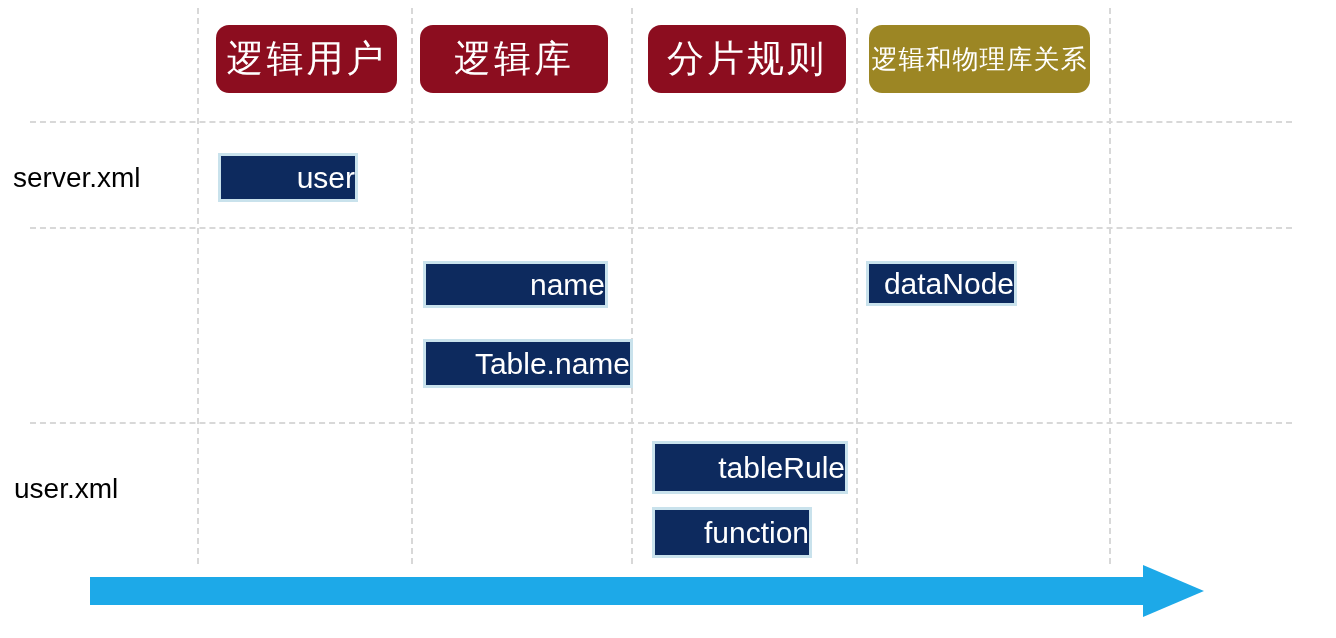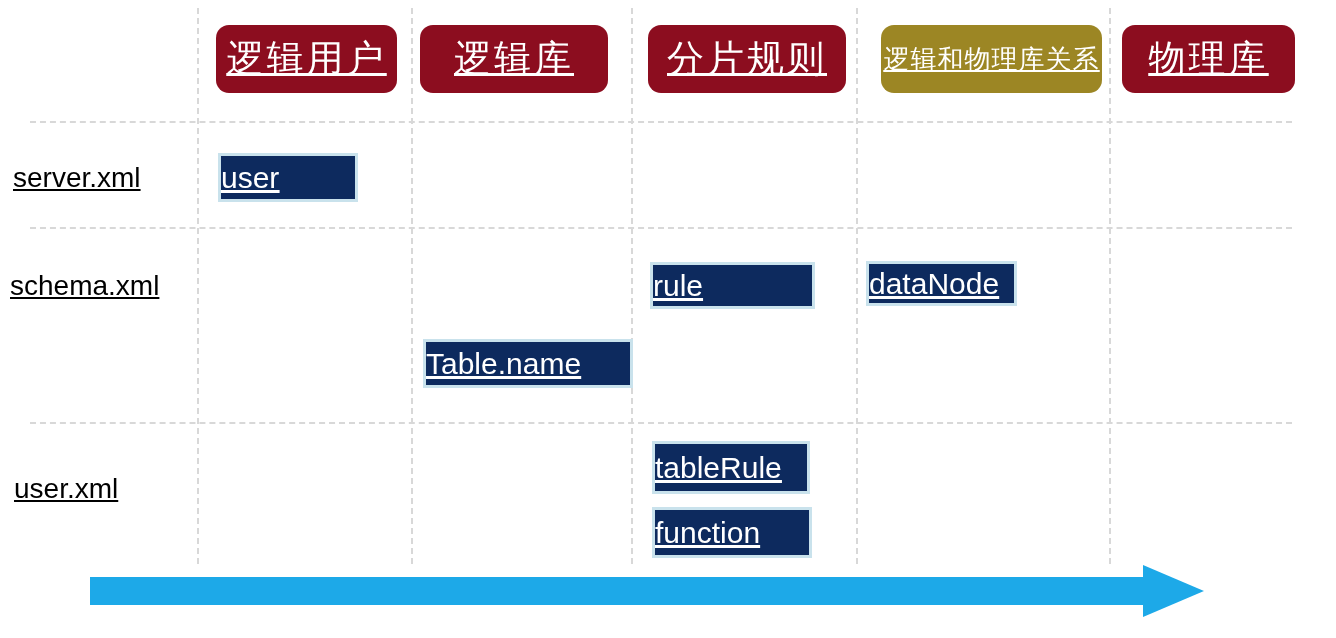--- a/index.html
+++ b/index.html
@@ -1,15 +1,15 @@
 <!DOCTYPE html>
 <html style="--header-red: #8c0d1f; --header-gold: #9c8624; --header-text: #ffffff; --box-navy: #0d2a5e; --box-border: #c9e2ec; --box-text: #ffffff; --arrow-cyan: #1da9e8; --grid-line: #d8d8d8; --label-text: #000000;"><head>
 <meta charset="utf-8">
 <style>
-  * { margin: 0; padding: 0; box-sizing: border-box; text-decoration: underline; }
+  * { margin: 0; padding: 0; box-sizing: border-box; }
   html, body { background: #ffffff; }
   body { font-family: "Liberation Sans", "DejaVu Sans", sans-serif; }
 
   .stage {
     position: relative;
     width: 1336px;
     height: 638px;
     background: #ffffff;
     overflow: hidden;
   }
@@ -43,40 +43,39 @@
     color: var(--header-text, #ffffff);
     font-family: "Liberation Serif", "DejaVu Serif", serif;
     font-size: 37px;
     letter-spacing: 3px;
     white-space: nowrap;
   }
   .col-header.gold {
     background: var(--header-gold, #9c8624);
     font-size: 26px;
     letter-spacing: 1px;
-    margin-left: 12px;
   }
 
   
   .row-label {
     position: absolute;
     color: var(--label-text, #000000);
     font-size: 28px;
     white-space: nowrap;
   }
 
   
   .item-box {
     position: absolute;
     background: var(--box-navy, #0d2a5e);
     border: 3px solid var(--box-border, #c9e2ec);
     color: var(--box-text, #ffffff);
     display: flex;
     align-items: center;
-    justify-content: flex-start;
+    justify-content: flex-end;
     font-size: 30px;
     white-space: nowrap;
   }
 
   
   .arrow-body {
     position: absolute;
     left: 90px;
     top: 577px;
     width: 1053px;
@@ -114,41 +113,37 @@
   </div>
   <div class="col-header" style="left:420px;width:188px">
     <span>逻辑库</span>
   </div>
   <div class="col-header" style="left:648px;width:198px">
     <span>分片规则</span>
   </div>
   <div class="col-header gold" style="left:869px;width:221px">
     <span>逻辑和物理库关系</span>
   </div>
-  <div class="col-header" style="left:1122px;width:173px">
-    <span>物理库</span>
-  </div>
 
   <div class="row-label" style="left:13px;top:162px">server.xml</div>
-  <div class="row-label" style="left:10px;top:270px">schema.xml</div>
   <div class="row-label" style="left:14px;top:473px">user.xml</div>
 
   <div class="item-box" style="left:218px;top:153px;width:140px;height:49px">
     <span>user</span>
   </div>
+  <div class="item-box" style="left:423px;top:261px;width:185px;height:47px">
+    <span>name</span>
+  </div>
   <div class="item-box" style="left:423px;top:339px;width:210px;height:49px">
     <span>Table.name</span>
-  </div>
-  <div class="item-box" style="left:650px;top:262px;width:165px;height:47px">
-    <span>rule</span>
   </div>
   <div class="item-box" style="left:866px;top:261px;width:151px;height:45px">
     <span>dataNode</span>
   </div>
-  <div class="item-box" style="left:652px;top:441px;width:158px;height:53px">
+  <div class="item-box" style="left:652px;top:441px;width:196px;height:53px">
     <span>tableRule</span>
   </div>
   <div class="item-box" style="left:652px;top:507px;width:160px;height:51px">
     <span>function</span>
   </div>
 
   <div class="arrow-body"></div>
   <div class="arrow-head"></div>
 
 </div>

